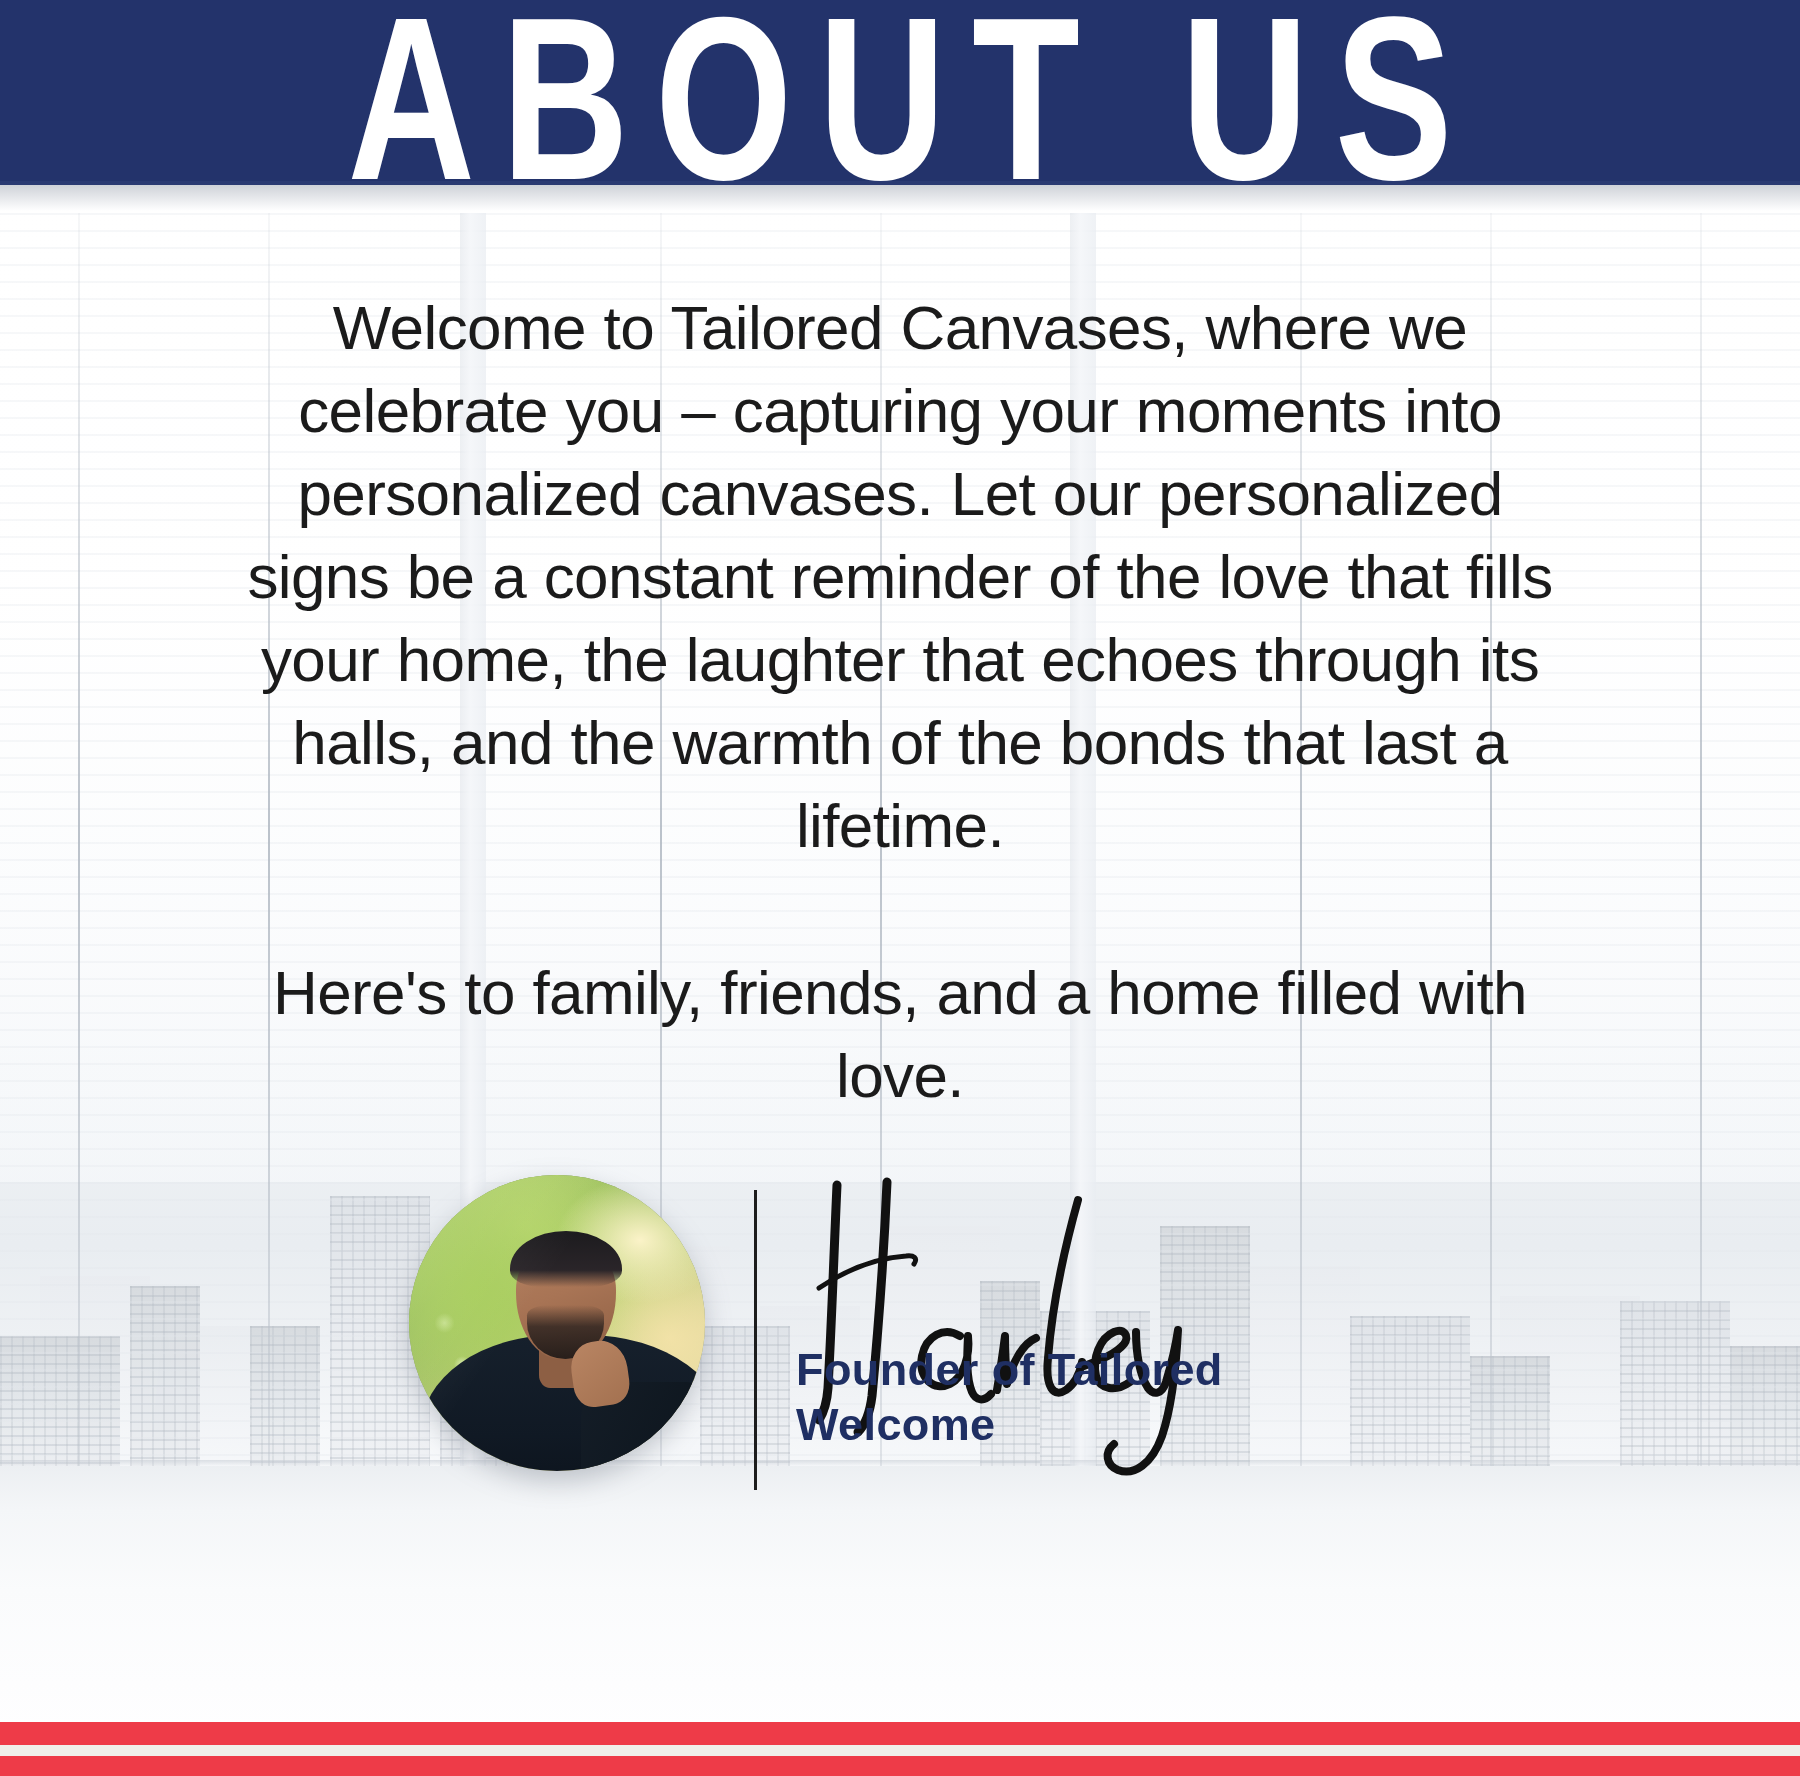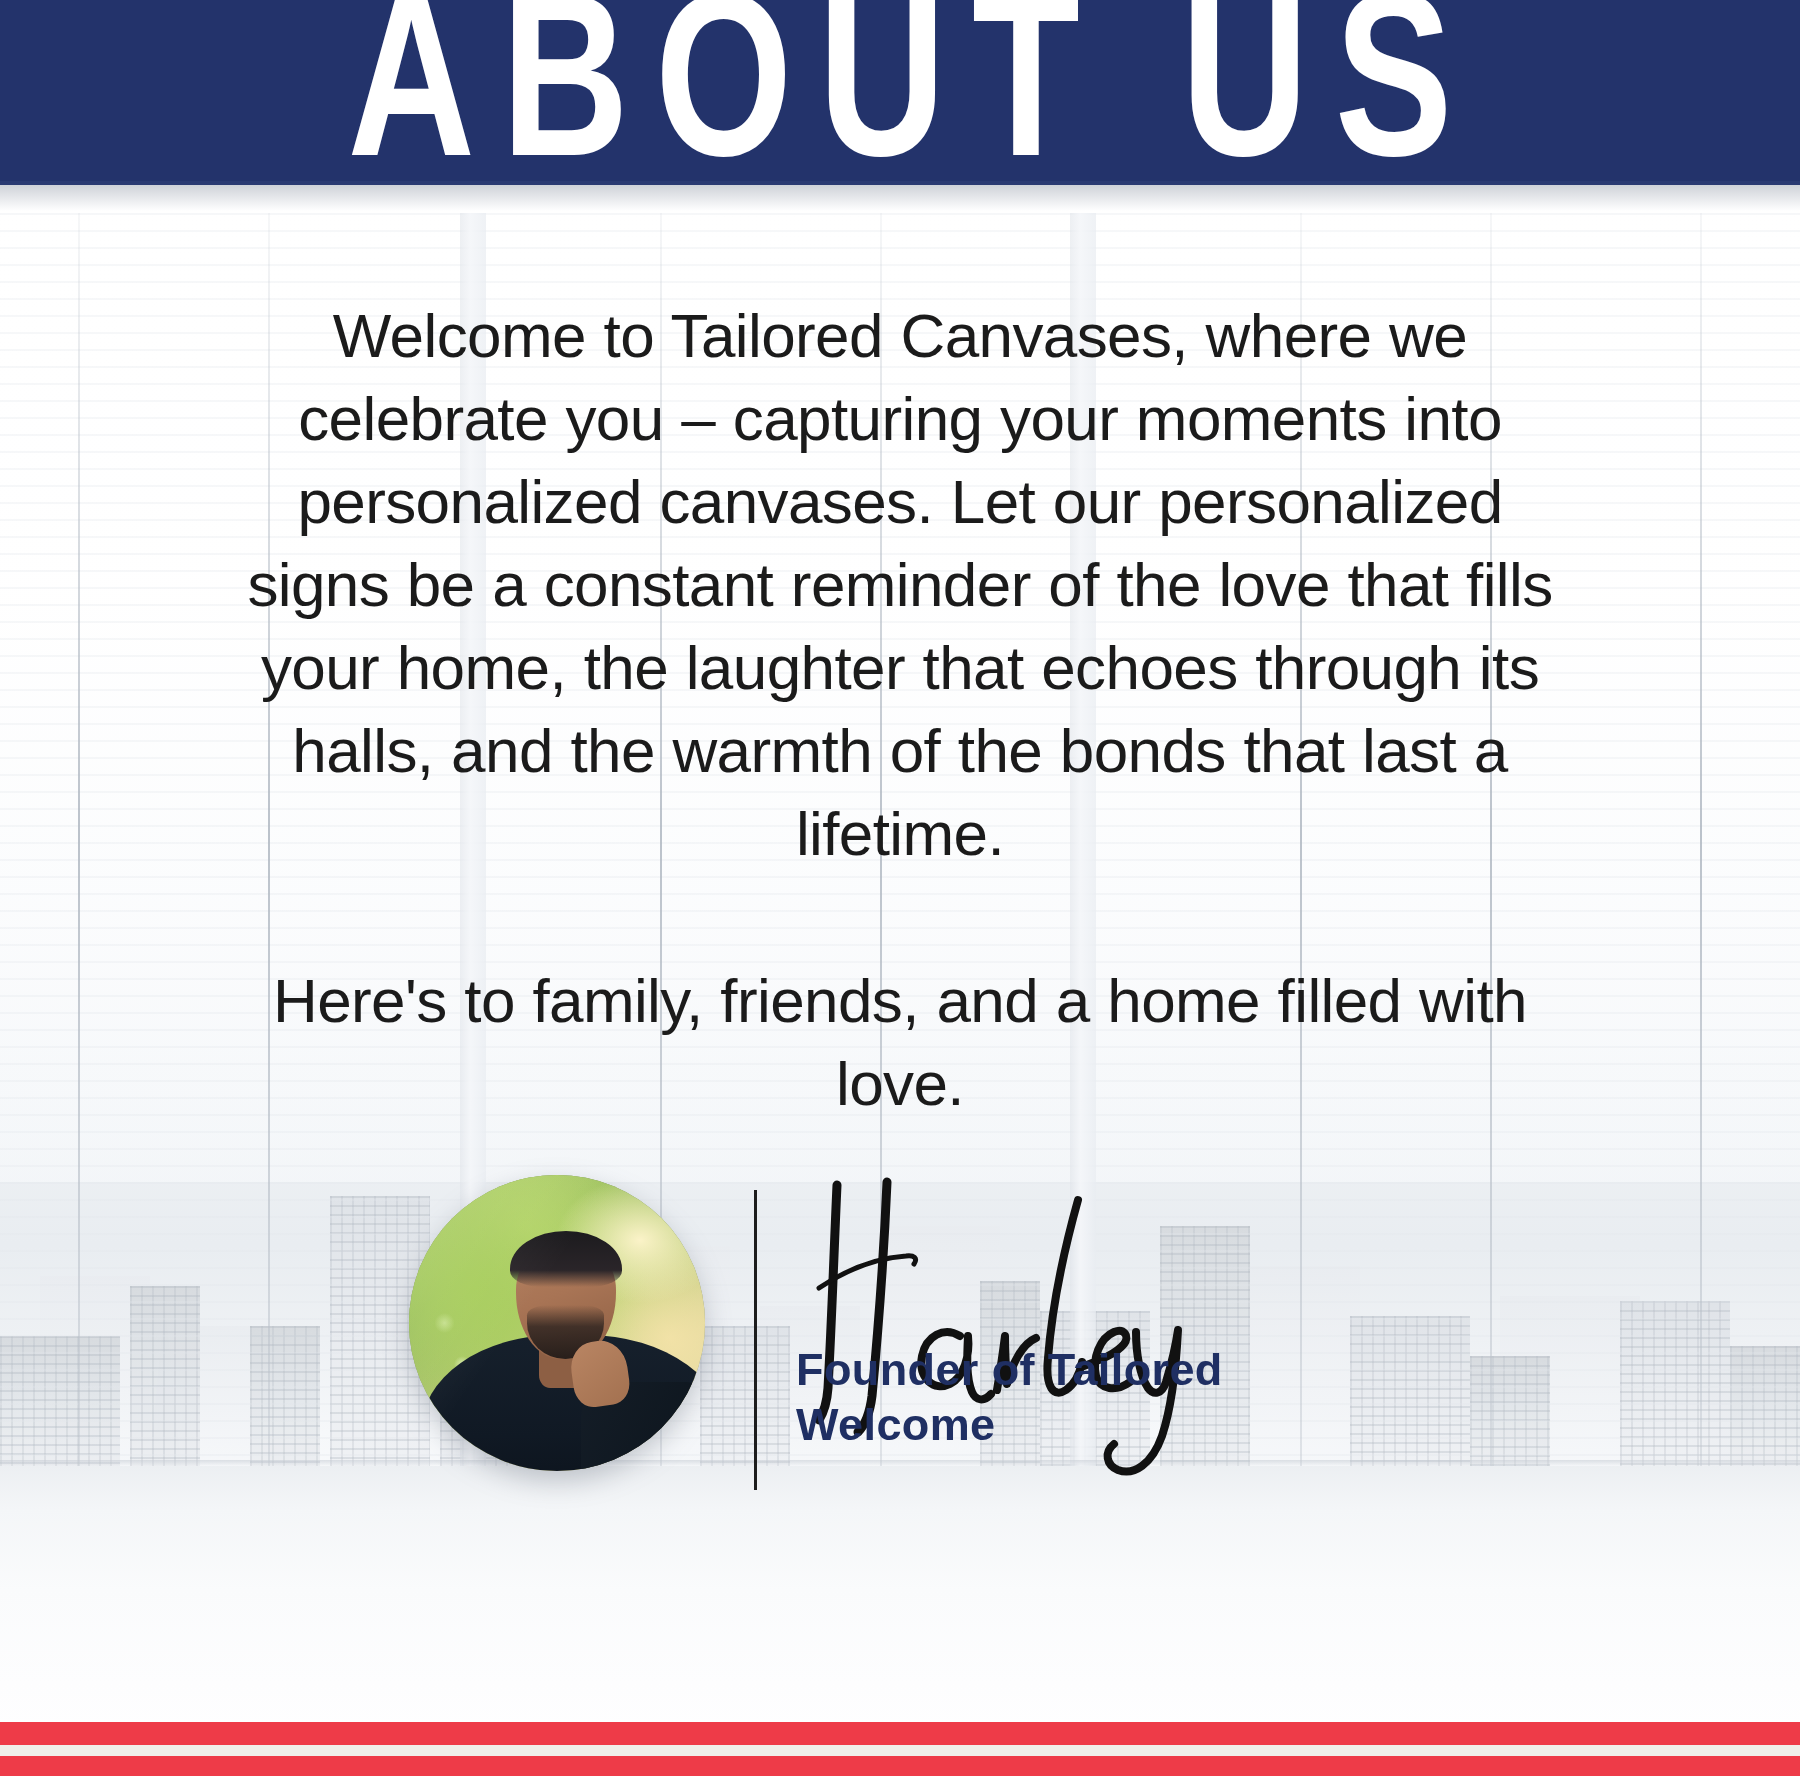--- a/index.html
+++ b/index.html
@@ -147,21 +147,21 @@
 
   
   .header {
     position: absolute;
     left: 0;
     top: 0;
     width: 1800px;
     height: 181px;
     background: #23336B;
     display: flex;
-    align-items: flex-start;
+    align-items: flex-end;
     justify-content: center;
     overflow: hidden;
   }
   .header-title {
     color: #ffffff;
     font-family: "Liberation Sans", sans-serif;
     font-weight: 700;
     font-size: 190px;
     line-height: 0.86;
     letter-spacing: 28px;
@@ -196,21 +196,21 @@
     text-align: center;
     color: #1b1b1b;
     font-family: "Liberation Sans", sans-serif;
     font-size: 62px;
     line-height: 1.34;
     font-weight: 400;
     letter-spacing: -0.6px;
     word-spacing: 1px;
   }
   .body-copy p {
-    margin: 16px;
+    margin: 8px;
   }
   .body-copy p + p {
     margin-top: 1.34em;
   }
 
   
   .sig-block {
     position: absolute;
     left: 0;
     top: 1150px;

